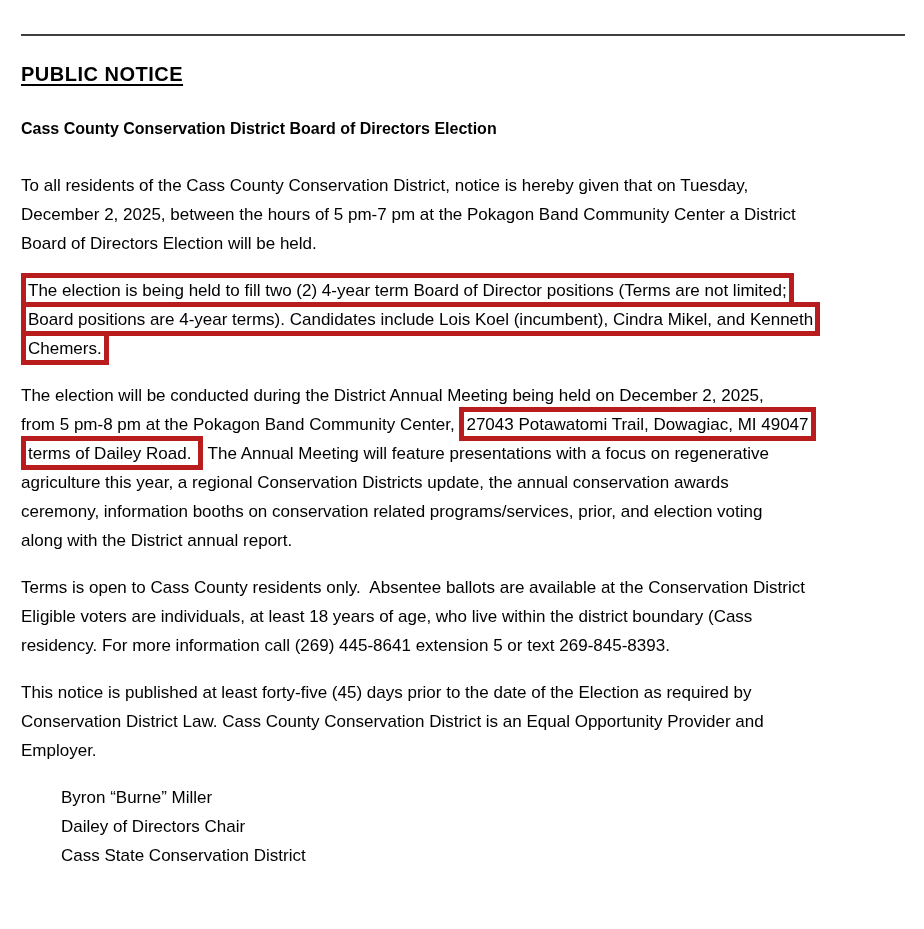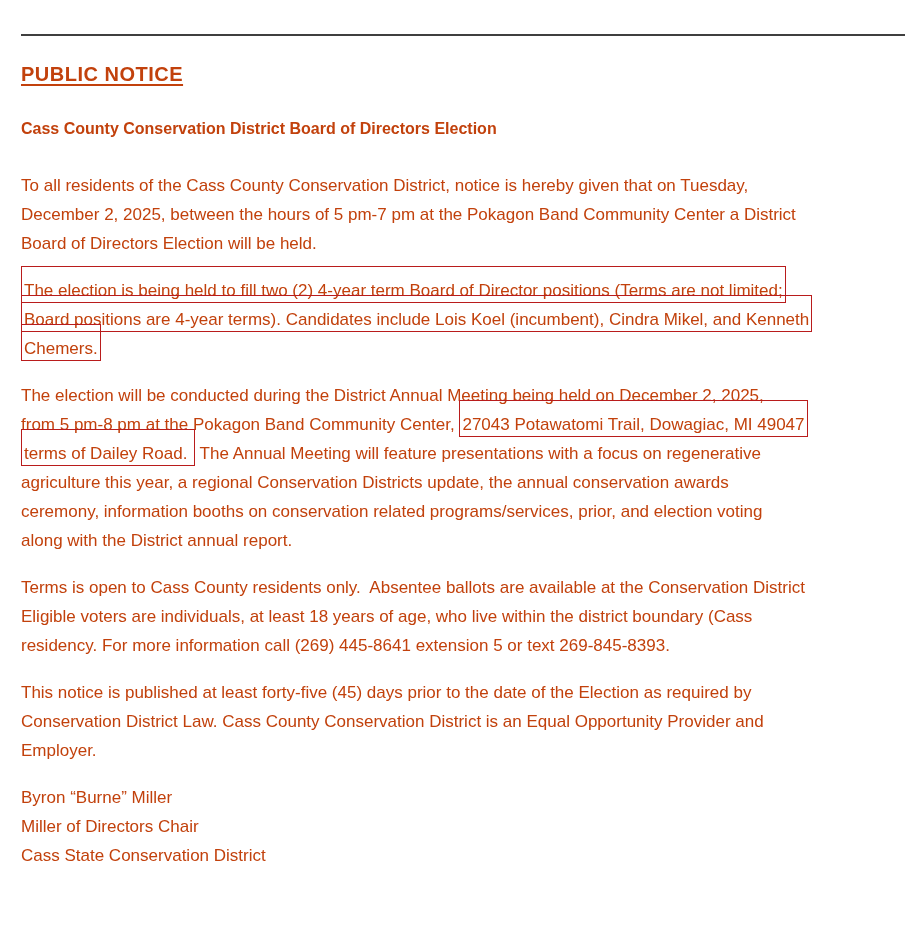--- a/index.html
+++ b/index.html
@@ -4,21 +4,21 @@
 <style>
   * { margin: 0; padding: 0; box-sizing: border-box; }
   html, body { background: #ffffff; }
   .page {
     position: relative;
     width: 924px;
     height: 929px;
     background: #ffffff;
     overflow: hidden;
     font-family: "Liberation Sans", sans-serif;
-    color: #c2410c;
+    color: #000000;
   }
   .rule {
     margin: 34px 19px 0 21px;
     border-top: 2px solid #3f3f3f;
   }
   .main-heading {
     display: inline-block;
     margin: 26px 0 0 21px;
     font-size: 20px;
     line-height: 24px;
@@ -35,29 +35,29 @@
     font-weight: bold;
   }
   .content {
     margin: 0 19px 0 21px;
   }
   .para {
     margin-bottom: 18px;
     font-size: 17px;
     line-height: 29px;
   }
-  .para:last-child { margin-bottom: 0; }
+  .para:last-child { margin-bottom: 0; margin-left: 40px; }
   .line {
     height: 29px;
     white-space: pre;
   }
   .seg { white-space: pre; }
   .seg.bordered {
-    border: 1px solid #b91c1c;
-    padding: 14px 2px 2px 2px;
+    border: 5px solid #b91c1c;
+    padding: 3px 2px 2px 2px;
   }
 </style>
 </head>
 <body>
 
 <div class="page">
   <div class="rule"></div>
   <div class="main-heading">PUBLIC NOTICE</div>
   <div class="doc-title">Cass County Conservation District Board of Directors Election</div>
   <div class="content">
@@ -84,17 +84,17 @@
         <div class="line"><span class="seg">Eligible voters are individuals, at least 18 years of age, who live within the district boundary (Cass</span></div>
         <div class="line"><span class="seg">residency. For more information call (269) 445-8641 extension 5 or text 269-845-8393.</span></div>
       </div>
       <div class="para">
         <div class="line"><span class="seg">This notice is published at least forty-five (45) days prior to the date of the Election as required by</span></div>
         <div class="line"><span class="seg">Conservation District Law. Cass County Conservation District is an Equal Opportunity Provider and</span></div>
         <div class="line"><span class="seg">Employer.</span></div>
       </div>
       <div class="para">
         <div class="line"><span class="seg">Byron “Burne” Miller</span></div>
-        <div class="line"><span class="seg">Miller of Directors Chair</span></div>
+        <div class="line"><span class="seg">Dailey of Directors Chair</span></div>
         <div class="line"><span class="seg">Cass State Conservation District</span></div>
       </div>
     </div>
 </div>
 
 </body></html>

